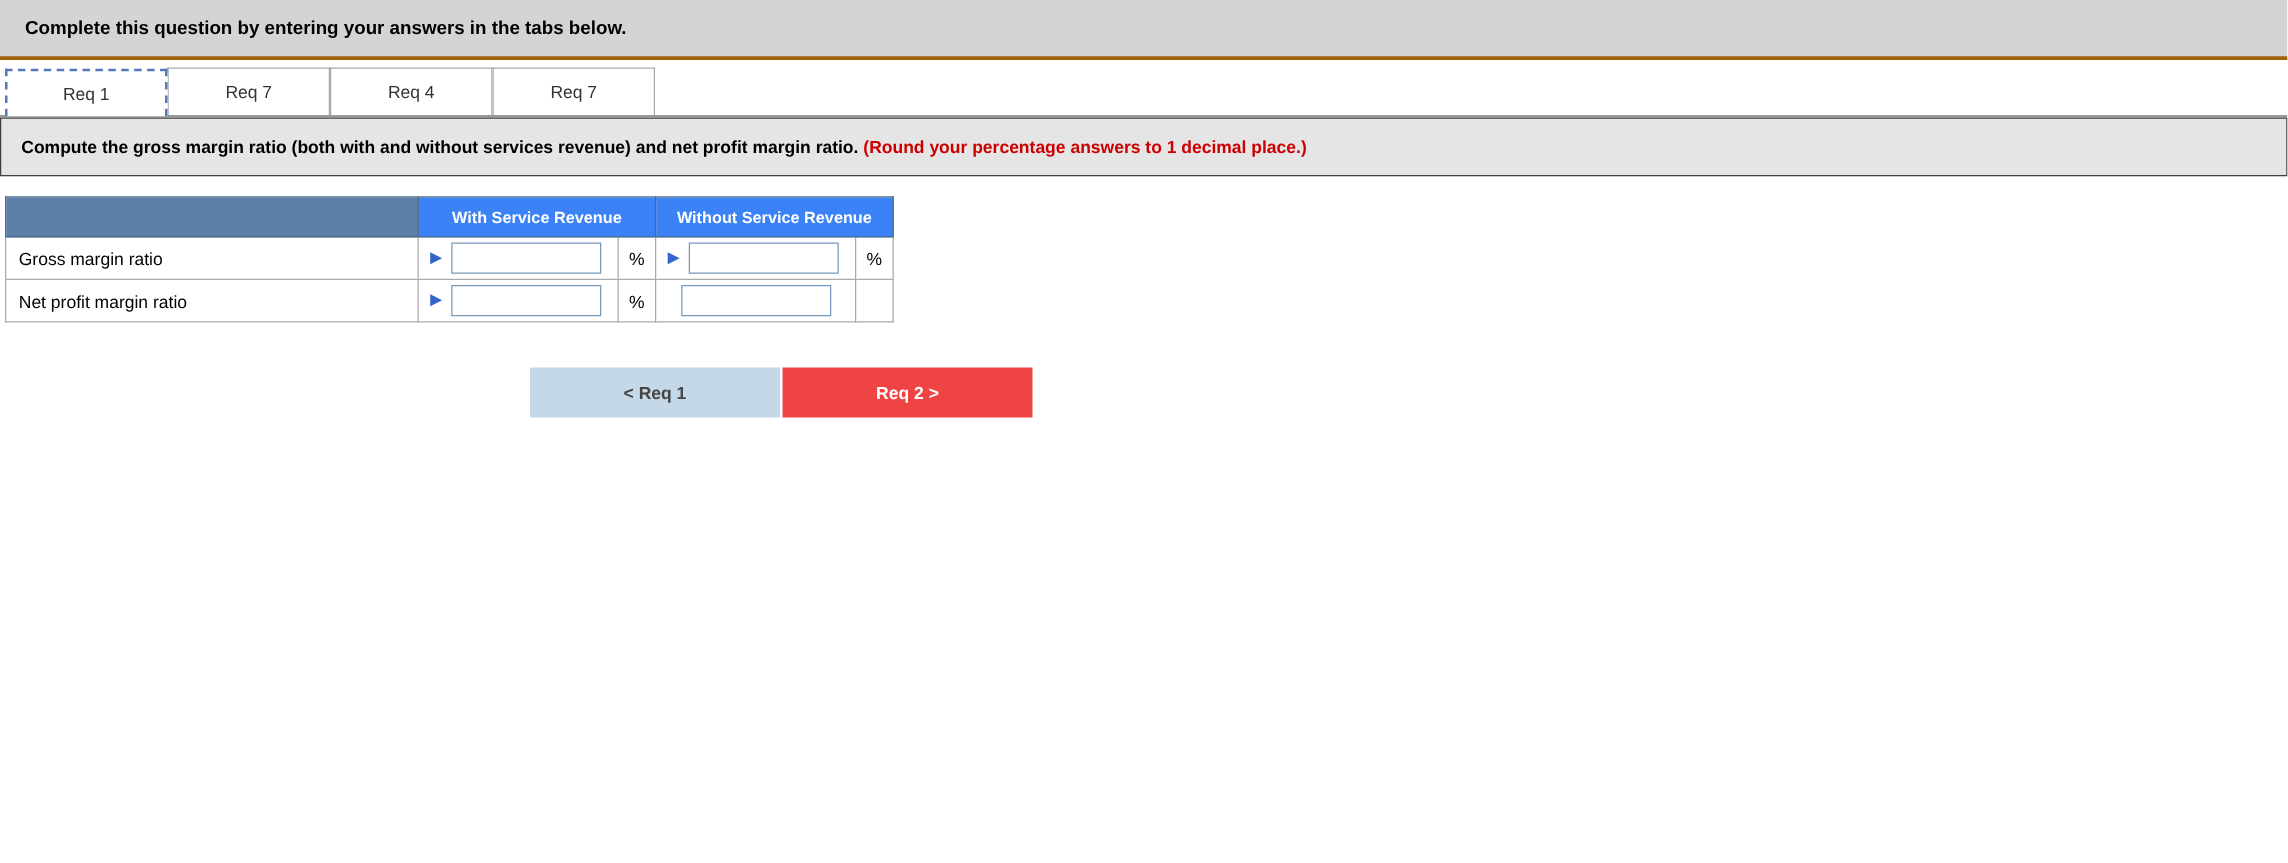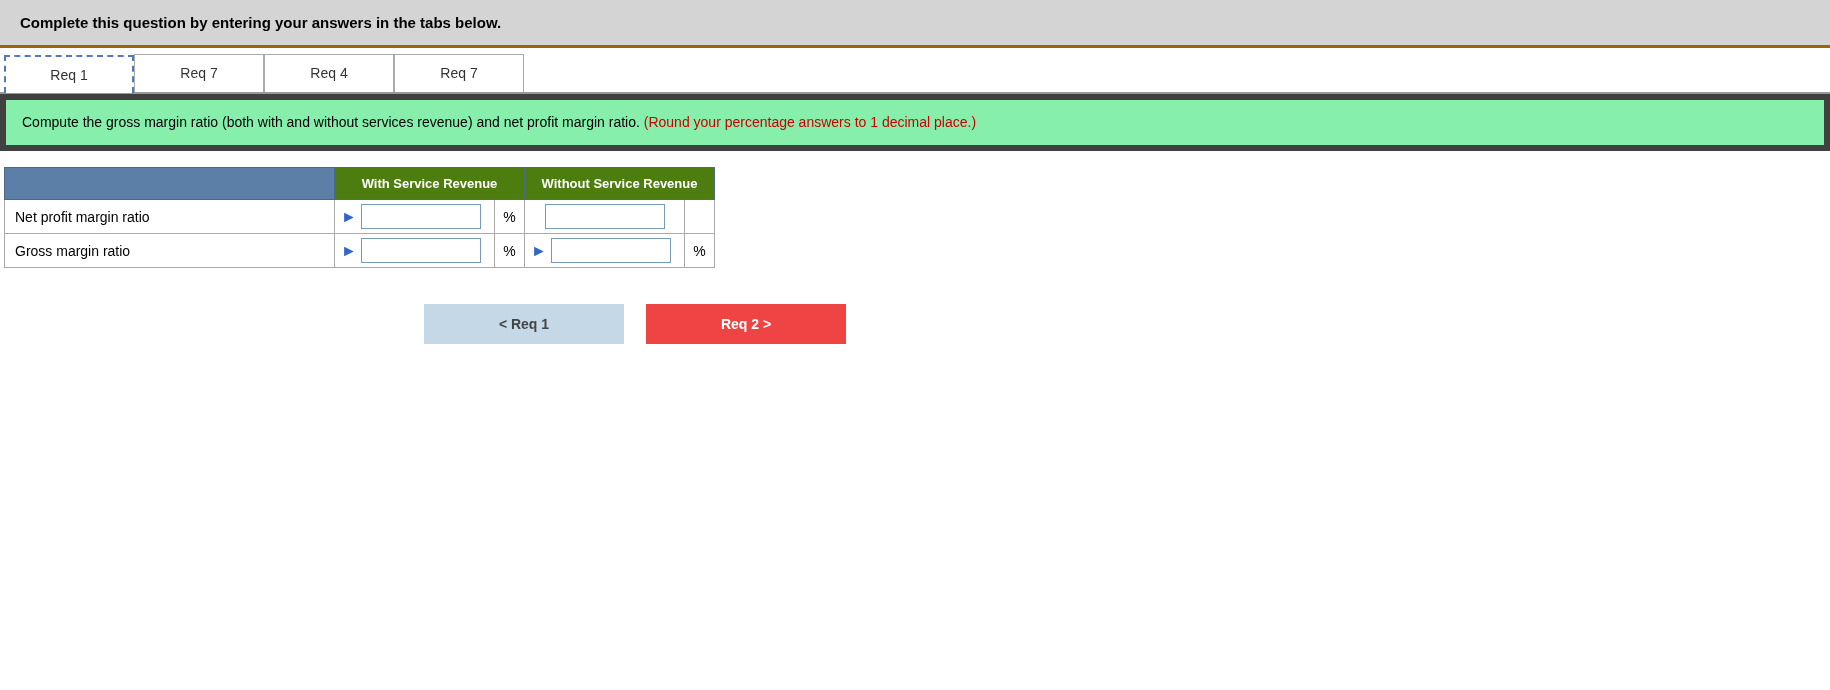--- a/index.html
+++ b/index.html
@@ -45,44 +45,45 @@
     .tab.active {
       border: 2px dashed #5577bb;
       border-bottom: none;
       font-weight: normal;
       background: #fff;
       position: relative;
       bottom: -1px;
     }
 
     .instruction-box {
-      background: #86efac;
-      border: 6px solid #404040;
+      background: #e5e5e5;
+      border: 1px solid #404040;
       padding: 12px 16px;
       margin: 0;
       font-size: 14px;
       color: #000;
       line-height: 1.5;
+      font-weight: bold;
     }
 
     .instruction-box .red-text {
       color: #cc0000;
     }
 
     .table-section {
       padding: 16px 4px;
     }
 
     .data-table {
       border-collapse: collapse;
       min-width: 660px;
     }
 
     .data-table th {
-      background: #4d7c0f;
+      background: #3b82f6;
       color: #fff;
       font-weight: bold;
       text-align: center;
       padding: 8px 12px;
       border: 1px solid #4a6a8a;
       font-size: 13px;
     }
 
     .data-table th.row-header {
       background: #5b7fa6;
@@ -131,21 +132,21 @@
       border: 1px solid #7799bb;
       width: 120px;
       padding: 4px 6px;
       font-size: 13px;
       outline: none;
       background: #fff;
     }
 
     .nav-buttons {
       display: flex;
-      gap: 22px;
+      gap: 2px;
       padding: 20px 4px;
       align-items: center;
       margin-left: 420px;
     }
 
     .btn-prev {
       background: #c5d8e8;
       border: none;
       padding: 12px 50px;
       font-size: 14px;
@@ -200,49 +201,49 @@
         <th colspan="2">
           <span>With Service Revenue</span>
         </th>
         <th colspan="2">
           <span>Without Service Revenue</span>
         </th>
       </tr>
     </thead>
     <tbody>
       <tr>
-        <td class="label-cell">Net profit margin ratio</td>
+        <td class="label-cell">Gross margin ratio</td>
         <td class="input-cell">
           <div class="input-wrapper">
             <span class="arrow-marker">►</span>
             <input class="ratio-input" type="text" style="">
           </div>
         </td>
         <td class="percent-cell">%</td>
         <td class="input-cell">
-          <input class="ratio-input" type="text" style="width: 120px;">
-        </td>
-        <td class="percent-cell"></td>
-      </tr>
-      <tr>
-        <td class="label-cell">Gross margin ratio</td>
-        <td class="input-cell">
           <div class="input-wrapper">
             <span class="arrow-marker">►</span>
             <input class="ratio-input" type="text" style="">
           </div>
         </td>
         <td class="percent-cell">%</td>
+      </tr>
+      <tr>
+        <td class="label-cell">Net profit margin ratio</td>
         <td class="input-cell">
           <div class="input-wrapper">
             <span class="arrow-marker">►</span>
             <input class="ratio-input" type="text" style="">
           </div>
         </td>
         <td class="percent-cell">%</td>
+        <td class="input-cell">
+          <input class="ratio-input" type="text" style="width: 120px;">
+        </td>
+        <td class="percent-cell"></td>
       </tr>
     </tbody>
   </table>
 </div>
 
 <div class="nav-buttons">
   <button class="btn-prev">
     <span>&lt; Req 1</span>
   </button>
   <button class="btn-next">

